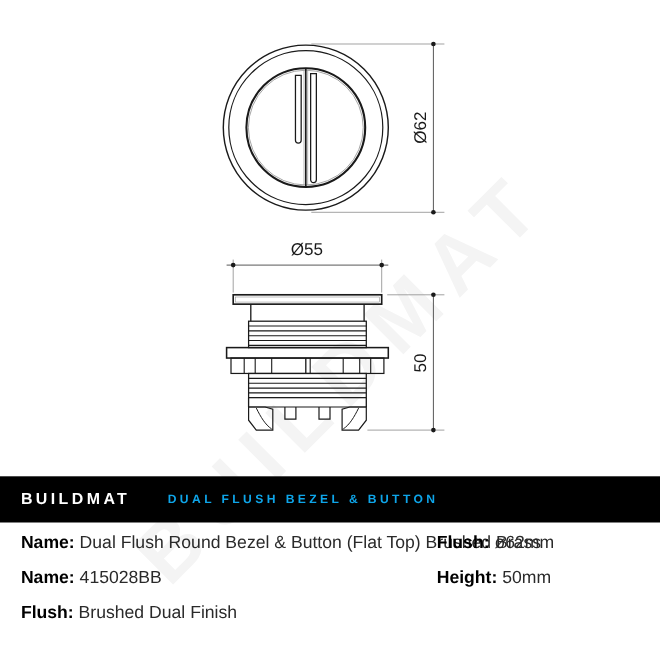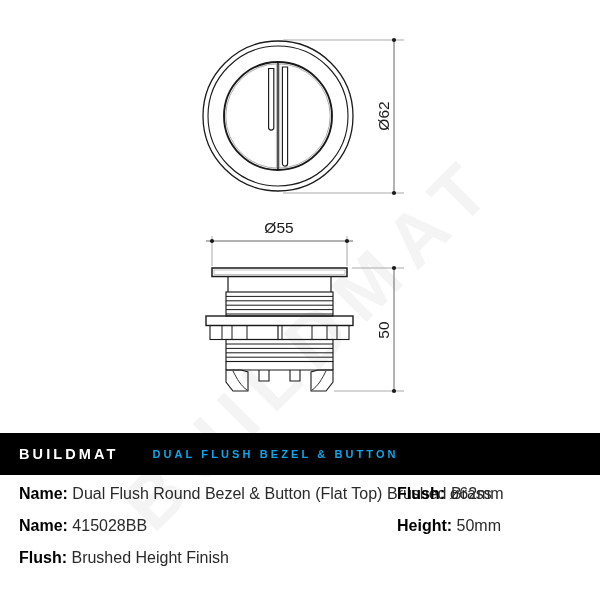--- a/index.html
+++ b/index.html
@@ -262,21 +262,21 @@
       <div class="row">
         <span class="k">Name:</span>
         <span class="v">Dual Flush Round Bezel &amp; Button (Flat Top) Brushed Brass</span>
       </div>
       <div class="row">
         <span class="k">Name:</span>
         <span class="v">415028BB</span>
       </div>
       <div class="row">
         <span class="k">Flush:</span>
-        <span class="v">Brushed Height Finish</span>
+        <span class="v">Brushed Dual Finish</span>
       </div>
     </div>
 
     <div class="col col-right">
       <div class="row">
         <span class="k">Flush:</span>
         <span class="v">ø62mm</span>
       </div>
       <div class="row">
         <span class="k">Height:</span>

